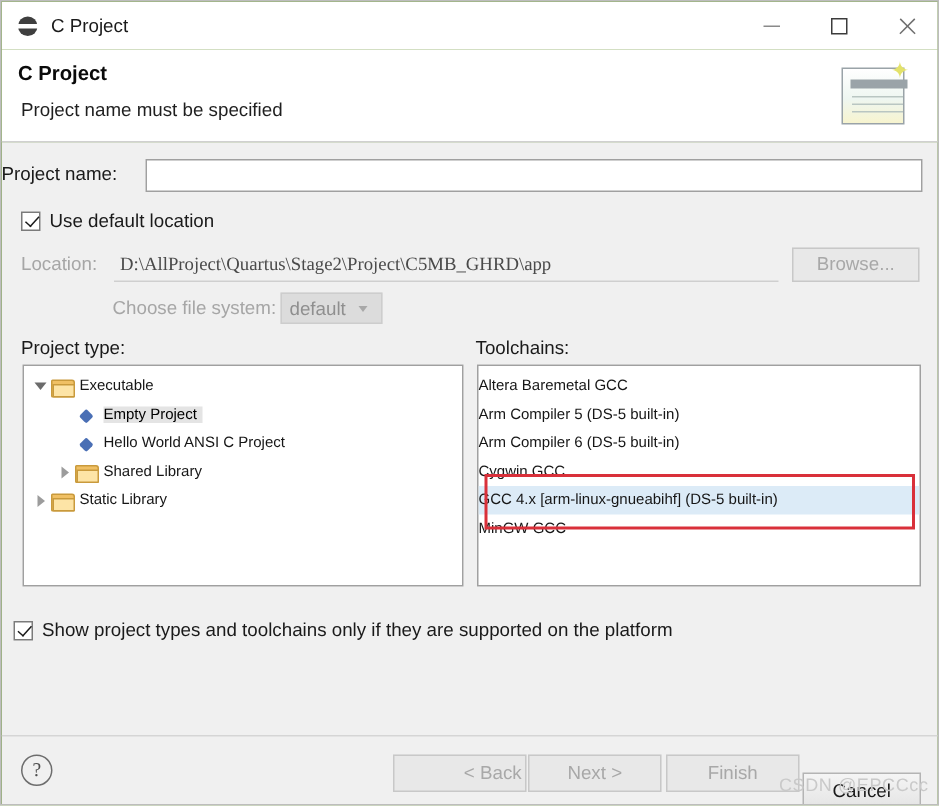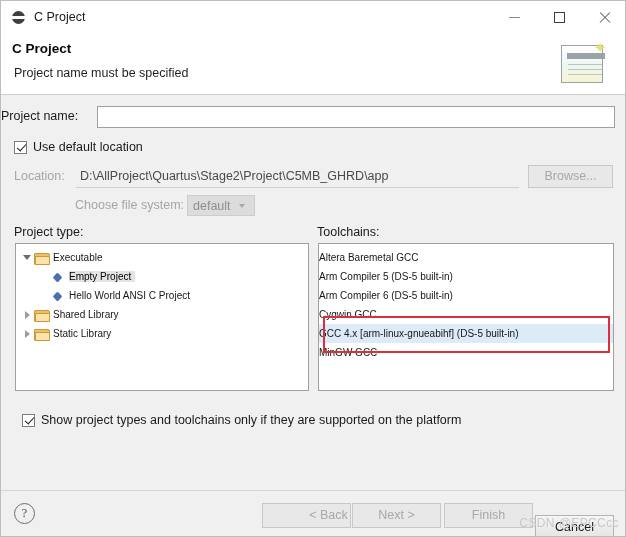--- a/index.html
+++ b/index.html
@@ -171,21 +171,21 @@
     position: absolute;
     box-sizing: border-box;
     background: #ffffff;
     border: 1px solid #a0a0a0;
     font-size: 12.5px;
     color: #1a1a1a;
     padding: 2px 4px;
     height: 22px;
     line-height: 17px;
     outline: none;
-    font-family: Liberation Sans, sans-serif;
+    font-family: Liberation Serif, serif;
   }
   .textbox.readonly {
     background: #f0f0f0;
     border: none;
     border-bottom: 1px solid #cfcfcf;
     color: #4a4a4a;
   }
 
   .checkrow {
     position: absolute;
@@ -451,21 +451,21 @@
           <div class="tree-row selected" style="padding-left: 22px;">
             <div class="twisty"></div>
             <span class="bullet"></span>
             <span class="tl">Empty Project</span>
           </div>
           <div class="tree-row" style="padding-left: 22px;">
             <div class="twisty"></div>
             <span class="bullet"></span>
             <span class="tl">Hello World ANSI C Project</span>
           </div>
-          <div class="tree-row" style="padding-left: 4px; align-items: center;">
+          <div class="tree-row" style="padding-left: 20px; align-items: center;">
             <div class="twisty">
               <span class="tw-closed"></span>
             </div>
             <span class="folder">
               <span class="f-back"></span>
               <span class="f-front"></span>
             </span>
             <span class="tl">Shared Library</span>
           </div>
           <div class="tree-row" style="padding-left: 4px;">
@@ -500,21 +500,21 @@
             <span class="txt">GCC 4.x [arm-linux-gnueabihf] (DS-5 built-in)</span>
           </div>
           <div class="list-row">
             <span class="txt">MinGW GCC</span>
           </div>
         </div>
     </div>
 
     <div class="annot" style="left:322px; top:221px; width:287px; height:37px;"></div>
 
-    <div class="checkrow" style="left:21px; top:318px;">
+    <div class="checkrow" style="left:8px; top:318px;">
       <div class="cb checked"></div>
       <div class="cl">Show project types and toolchains only if they are supported on the platform</div>
     </div>
   </div>
 
   <div class="footer">
     <div class="help-icon">?</div>
     <div class="btn disabled" style="left:261px; top:12px; width:89px; height:25px; line-height:23px;padding-left:44px;">&lt; Back</div>
     <div class="btn disabled" style="left:351px; top:12px; width:89px; height:25px; line-height:23px;">Next &gt;</div>
     <div class="btn disabled" style="left:443px; top:12px; width:89px; height:25px; line-height:23px;">Finish</div>

